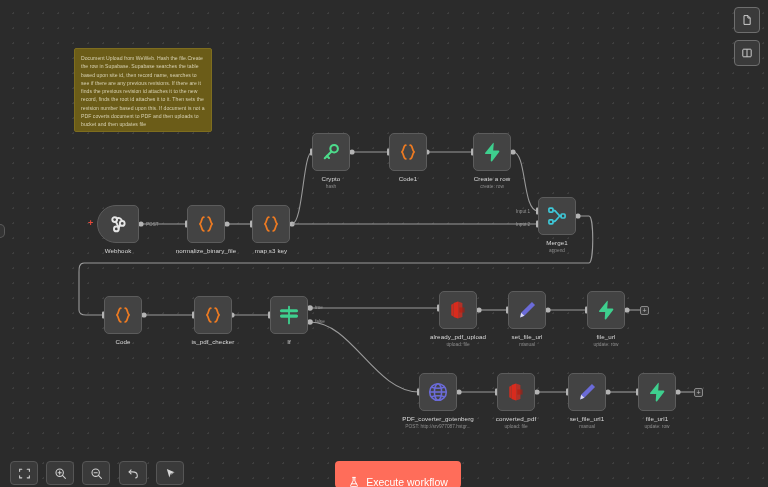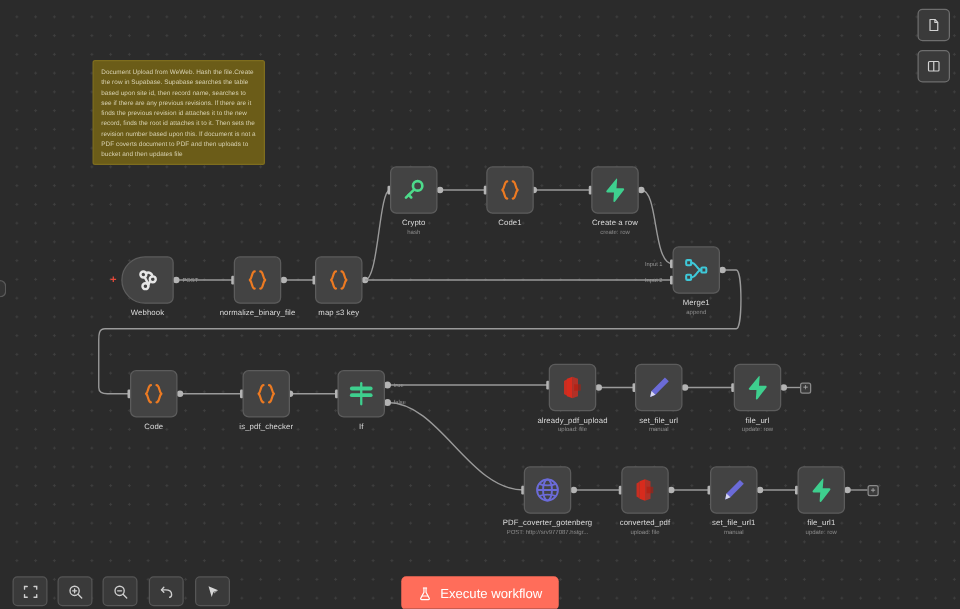--- a/index.html
+++ b/index.html
@@ -105,25 +105,25 @@
     position: absolute;
     width: 28px; height: 24px;
     background: #3a3a3a;
     border: 1px solid #565656;
     border-radius: 4px;
     display: flex; align-items: center; justify-content: center;
   }
   .tbbtn svg { width: 13px; height: 13px; }
   #execbtn {
     position: absolute;
-    left: 321px; top: 461px;
+    left: 335px; top: 461px;
     width: 126px; height: 27px;
     background: #ff6d5a;
     border-radius: 4px;
-    display: flex; align-items: center; justify-content: center;
+    display: flex; align-items: flex-end; justify-content: center;
     gap: 6px;
     color: #fff;
     font-size: 10.5px;
   }
   .topbtn {
     position: absolute;
     right: 8px;
     width: 26px; height: 26px;
     background: #3a3a3a;
     border: 1px solid #6e6e6e;

